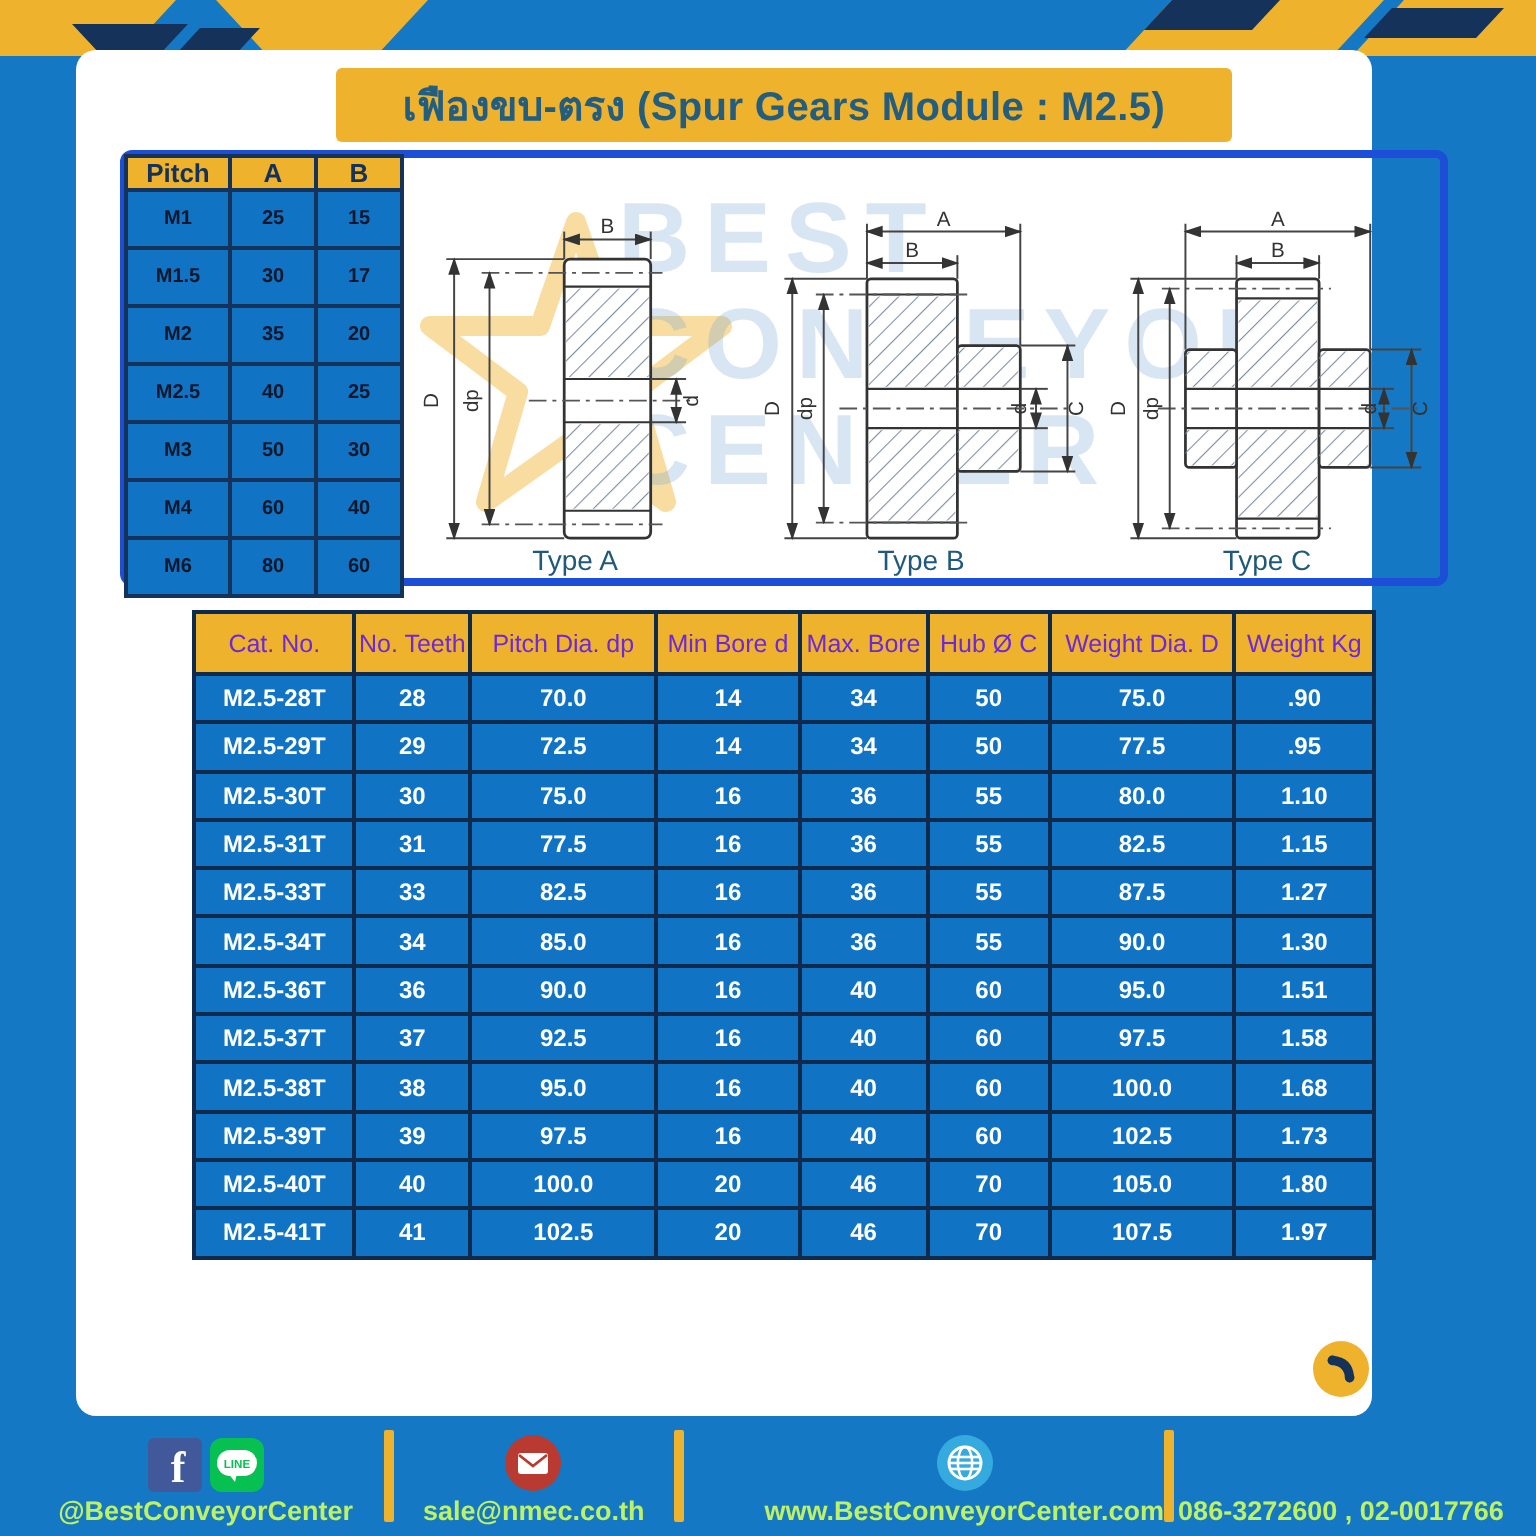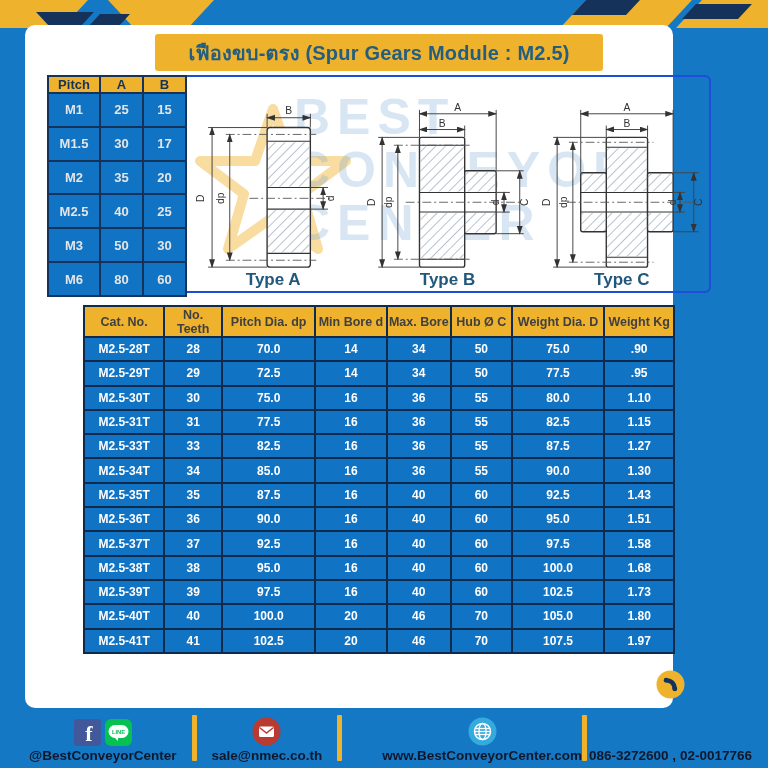--- a/index.html
+++ b/index.html
@@ -3,65 +3,65 @@
 <meta charset="utf-8">
 <style>
   * { margin:0; padding:0; box-sizing:border-box; }
   body { font-family:"Liberation Sans","DejaVu Sans",sans-serif; }
   .page { position:relative; width:768px; height:768px; background:#1478c5; overflow:hidden; }
 
   
   .stripes { position:absolute; left:0; top:0; width:768px; height:30px; z-index:1; }
 
   
-  .panel { position:absolute; left:25px; top:25px; width:648px; height:683px;
+  .panel { position:absolute; left:38px; top:25px; width:648px; height:683px;
            background:#ffffff; border-radius:10px; z-index:2; }
 
   .title-bar { position:absolute; left:130px; top:9px; width:448px; height:37px;
                background:#efb22d; border-radius:3px; display:flex; align-items:center;
                justify-content:center; }
   .title-bar span { font-size:20px; font-weight:bold; color:#235e80; letter-spacing:.2px; }
 
   
   .top-box { position:absolute; left:22px; top:50px; width:664px; height:218px;
-             border:2px solid #1d4ed8; border-radius:6px; }
+             border:4px solid #1d4ed8; border-radius:6px; }
   table.pitch { position:absolute; left:-2px; top:-2px; width:139px; height:222px;
                 border-collapse:collapse; table-layout:fixed; }
   table.pitch th { background:#efb22d; color:#14325a; font-size:13px; font-weight:bold; }
-  table.pitch td { background:#1173c4; color:#e5e5e5; font-size:13px; font-weight:bold;margin-top:16px; }
+  table.pitch td { background:#1173c4; color:#0f172a; font-size:10px; font-weight:bold;margin-top:16px; }
   table.pitch th, table.pitch td { border:2px solid #14325a; text-align:center; }
 
   .diagrams { position:absolute; left:137px; right:0; top:0; bottom:0; display:flex;
               overflow:hidden; }
   .watermark { position:absolute; left:0; top:0; right:0; bottom:0; pointer-events:none; }
   .wm-text { position:absolute; left:108px; top:14px; font-size:50px; font-weight:bold;
              letter-spacing:7px; line-height:53px; color:rgba(125,172,214,0.30); white-space:pre-line; }
   .diagram-block { flex:1; position:relative; z-index:1; display:flex; flex-direction:column;
                    align-items:center; justify-content:flex-end; padding-bottom:1px; }
-  .type-label { font-size:17px; font-weight:bold; color:#21597c; margin-top:-4px; }
+  .type-label { font-size:14px; font-weight:normal; color:#21597c; margin-top:-4px; }
   .body-line { stroke:#333; stroke-width:1.4; fill:#fff; }
   .thin { stroke:#333; stroke-width:1.1; fill:none; }
   .cl { stroke:#555; stroke-width:0.9; fill:none; stroke-dasharray:9 3 2 3; }
   .dim { stroke:#444; stroke-width:1; fill:none; }
   .dlabel { font:10.5px "Liberation Sans",sans-serif; fill:#333; }
 
   
   table.main { position:absolute; left:58px; top:280px; width:592px; border-collapse:collapse;
                table-layout:fixed; }
-  table.main th { background:#efb22d; color:#404040; font-size:12.5px; font-weight:bold; height:31px; }
+  table.main th { background:#efb22d; color:#6d28d9; font-size:12.5px; font-weight:normal; height:31px; }
   table.main td { background:#1173c4; color:#ffffff; font-size:12px; font-weight:bold; height:24.3px; }
   table.main th, table.main td { border:2px solid #0e2b4e; text-align:center; }
 
   
   .footer { position:absolute; left:0; top:708px; width:768px; height:60px; z-index:3;
             display:flex; align-items:stretch; padding:0 14px; }
   .fgroup { display:flex; flex-direction:column; align-items:center; justify-content:flex-end;
             padding-bottom:5px; }
   .fgroup .icons { display:flex; gap:4px; align-items:center; margin-bottom:2px; }
-  .flabel { font-size:13.5px; font-weight:bold; color:#0f172a; white-space:nowrap; }
+  .flabel { font-size:13.5px; font-weight:bold; color:#bef264; white-space:nowrap; }
   .fdivider { width:5px; background:#efb22d; margin:7px 0; border-radius:1px; }
   .g1 { flex:0 0 24%; } .g2 { flex:0 0 19%; } .g3 { flex:0 0 31%;padding-left:40px; } .g4 { flex:1;gap:47px; }
 </style>
 </head>
 <body>
 
 <div class="page">
 
   <svg class="stripes" viewBox="0 0 768 30" preserveAspectRatio="none">
     <polygon points="0,0 88,0 62,28 0,28" fill="#efb22d"></polygon>
@@ -121,20 +121,25 @@
               <td>40</td>
               <td>25</td>
             </tr>
 
             <tr>
               <td>M3</td>
               <td>50</td>
               <td>30</td>
             </tr>
 
+            <tr>
+              <td>M4</td>
+              <td>60</td>
+              <td>40</td>
+            </tr>
 
 
             <tr>
               <td>M6</td>
               <td>80</td>
               <td>60</td>
             </tr>
           </tbody>
       </table>
 
@@ -377,30 +382,20 @@
             <td>M2.5-34T</td>
             <td>34</td>
             <td>85.0</td>
             <td>16</td>
             <td>36</td>
             <td>55</td>
             <td>90.0</td>
             <td>1.30</td>
           </tr>
 
-          <tr>
-            <td>M2.5-35T</td>
-            <td>35</td>
-            <td>87.5</td>
-            <td>16</td>
-            <td>40</td>
-            <td>60</td>
-            <td>92.5</td>
-            <td>1.43</td>
-          </tr>
 
           <tr>
             <td>M2.5-36T</td>
             <td>36</td>
             <td>90.0</td>
             <td>16</td>
             <td>40</td>
             <td>60</td>
             <td>95.0</td>
             <td>1.51</td>

